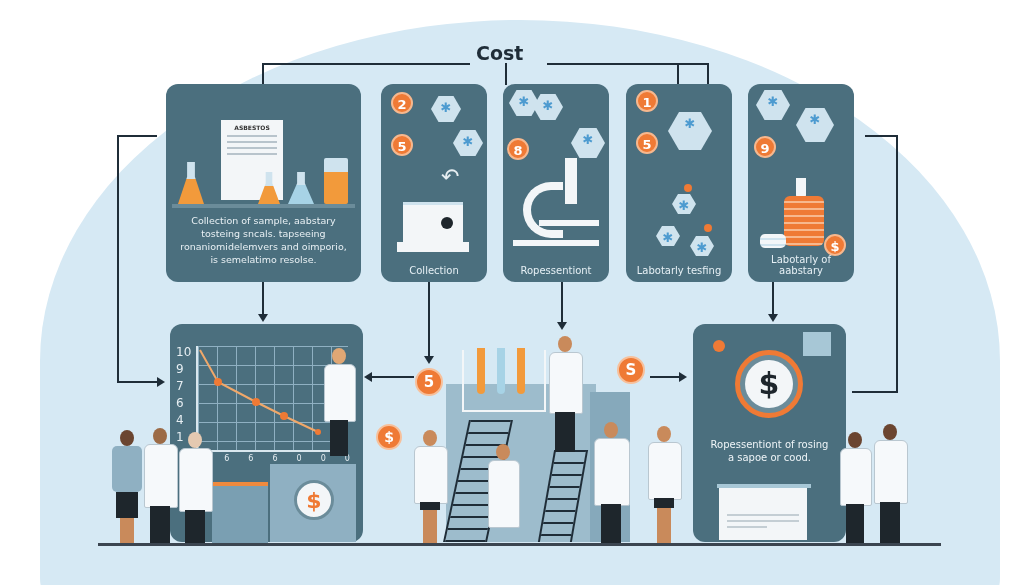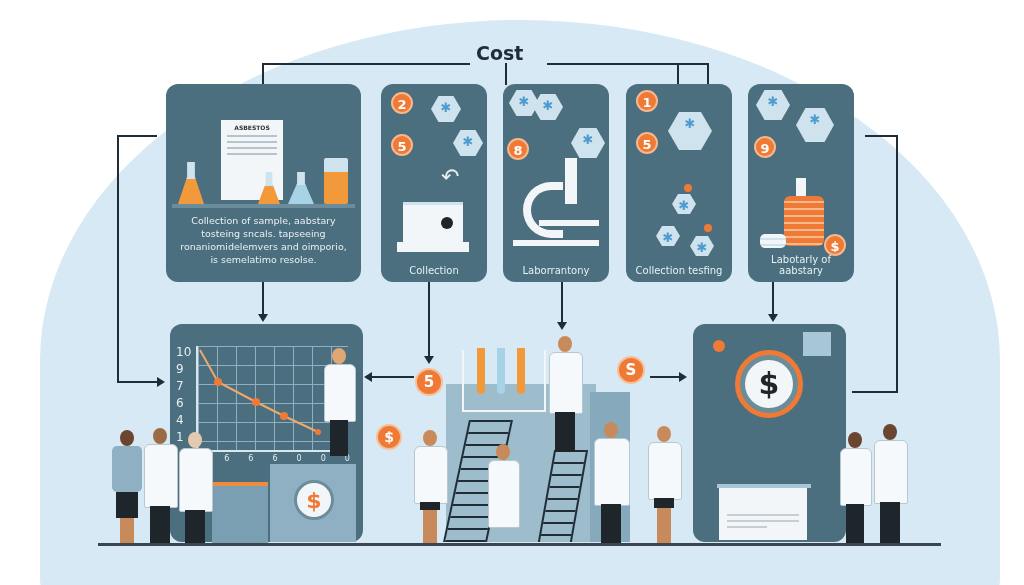--- a/index.html
+++ b/index.html
@@ -91,33 +91,33 @@
   <div class="hex" style="left:6px;top:6px;"></div>
   <div class="hex" style="left:30px;top:10px;"></div>
   <div class="hex" style="left:68px;top:44px;width:34px;height:30px;"></div>
   <div class="badge" style="left:4px;top:54px;">8</div>
   <div class="abs" style="left:10px;top:74px;width:90px;height:90px;">
     <div style="position:absolute;left:52px;top:0;width:12px;height:46px;background:#f3f6f8;"></div>
     <div style="position:absolute;left:10px;top:24px;width:40px;height:56px;border:8px solid #f3f6f8;border-right:none;border-radius:40px 0 0 40px;box-sizing:border-box;"></div>
     <div style="position:absolute;left:26px;top:62px;width:60px;height:6px;background:#f3f6f8;"></div>
     <div style="position:absolute;left:0;top:82px;width:86px;height:6px;background:#f3f6f8;"></div>
   </div>
-  <div class="card-label">Laborrantony</div>
+  <div class="card-label">Ropessentiont</div>
 </div>
 
 <div class="card" style="left:626px;top:84px;width:106px;height:198px;">
   <div class="badge" style="left:10px;top:6px;">1</div>
   <div class="badge" style="left:10px;top:48px;">5</div>
   <div class="hex" style="left:42px;top:28px;width:44px;height:38px;"></div>
   <div class="abs" style="left:58px;top:100px;width:8px;height:8px;border-radius:50%;background:#ef7a35;"></div>
   <div class="hex" style="left:46px;top:110px;width:24px;height:20px;"></div>
   <div class="abs" style="left:78px;top:140px;width:8px;height:8px;border-radius:50%;background:#ef7a35;"></div>
   <div class="hex" style="left:30px;top:142px;width:24px;height:20px;"></div>
   <div class="hex" style="left:64px;top:152px;width:24px;height:20px;"></div>
-  <div class="card-label">Collection tesfing</div>
+  <div class="card-label">Labotarly tesfing</div>
 </div>
 
 <div class="card" style="left:748px;top:84px;width:106px;height:198px;">
   <div class="hex" style="left:8px;top:6px;width:34px;height:30px;"></div>
   <div class="hex" style="left:48px;top:24px;width:38px;height:34px;"></div>
   <div class="badge" style="left:6px;top:52px;">9</div>
   <div class="abs" style="left:48px;top:94px;width:10px;height:22px;background:#f3f6f8;border-radius:0 0 5px 5px;"></div>
   <div class="abs" style="left:36px;top:112px;width:40px;height:50px;background:repeating-linear-gradient(#ef7a35 0 5px,#f7b88e 5px 7px);border-radius:6px;"></div>
   <div class="abs" style="left:12px;top:150px;width:26px;height:14px;background:repeating-linear-gradient(#f3f6f8 0 4px,#cfe3ee 4px 6px);border-radius:5px;"></div>
   <div class="badge" style="left:76px;top:150px;">$</div>
@@ -219,20 +219,24 @@
   <div class="abs" style="left:8px;top:72px;width:20px;height:10px;background:#1e262c;"></div>
   <div class="abs" style="left:11px;top:82px;width:14px;height:36px;background:#c98a5b;"></div>
 </div>
 
 <div class="card" style="left:693px;top:324px;width:153px;height:218px;">
   <div class="abs" style="left:20px;top:16px;width:12px;height:12px;border-radius:50%;background:#ef7a35;"></div>
   <div class="abs" style="left:110px;top:8px;width:28px;height:24px;background:#a7c7d6;"></div>
   <div class="abs" style="left:42px;top:26px;width:68px;height:68px;border-radius:50%;border:5px solid #ef7a35;box-sizing:border-box;background:#6b8c9a;">
     <div style="position:absolute;left:5px;top:5px;width:48px;height:48px;border-radius:50%;background:#f3f6f8;color:#1e262c;font-weight:bold;font-size:30px;text-align:center;line-height:48px;">$</div>
   </div>
+  <div class="abs" style="left:0;right:0;top:114px;text-align:center;color:#eef4f7;font-size:10px;line-height:13px;">
+    <div>Ropessentiont of rosing</div>
+    <div>a sapoe or cood.</div>
+  </div>
   <div class="abs" style="left:24px;top:160px;width:94px;height:4px;background:#a7c7d6;"></div>
   <div class="abs" style="left:26px;top:164px;width:88px;height:52px;background:#f3f6f8;">
     <div style="margin:26px 8px 0;height:2px;background:#c4ced4;"></div>
     <div style="margin:4px 8px 0;height:2px;background:#c4ced4;"></div>
     <div style="margin:4px 8px 0;width:40px;height:2px;background:#c4ced4;"></div>
   </div>
 </div>
 
 <div class="person" style="left:838px;top:432px;width:34px;height:112px;">
   <div class="head" style="left:10px;top:0;width:14px;height:16px;background:#6b4530;"></div>

